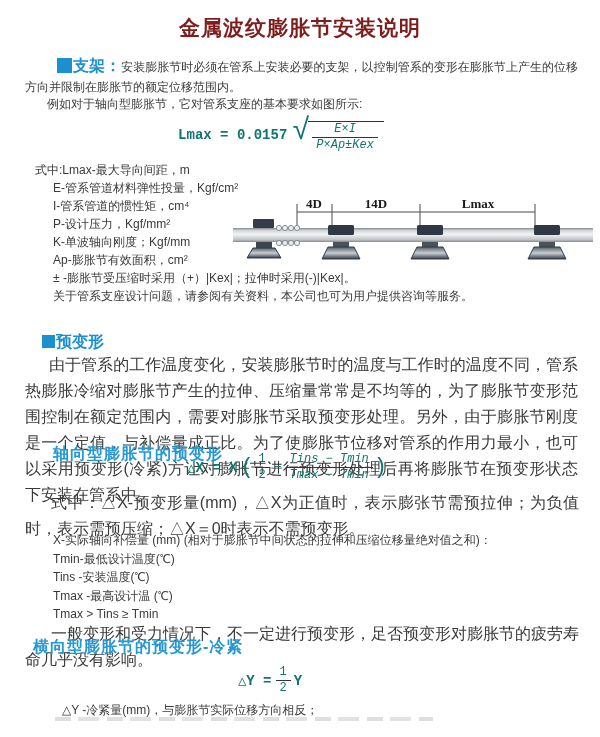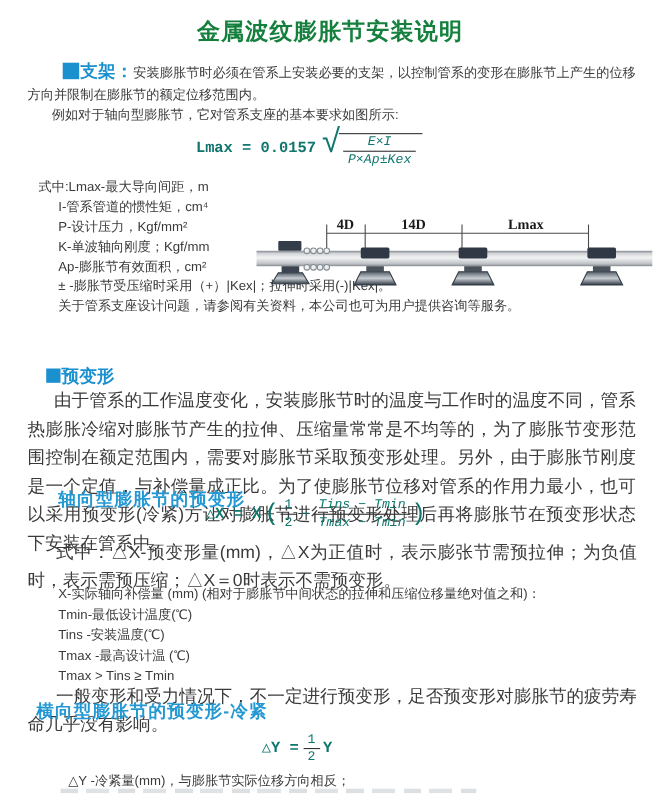--- a/index.html
+++ b/index.html
@@ -6,21 +6,21 @@
   .page {
     position:relative; width:600px; height:737px; margin:0 auto;
     background:#ffffff; overflow:hidden;
     font-family:"Liberation Sans", sans-serif;
     color:#3a3a3a;
   }
   .abs { position:absolute; }
 
   .title {
     top:14px; left:0; width:600px; text-align:center;
-    font-size:21px; font-weight:bold; color:#15803d; letter-spacing:1px;
+    font-size:21px; font-weight:bold; color:#7f1d1d; letter-spacing:1px;
   }
 
   
   .sq {
     display:inline-block; width:15px; height:15px; background:#1b90cf;
     vertical-align:-2px; margin-right:1px;
   }
   .sq.small { width:13px; height:13px; vertical-align:-1px; }
   .sec-head { color:#1b90cf; font-size:16px; font-weight:bold; }
   .sub-head { color:#2398d3; font-size:16px; font-weight:bold; letter-spacing:1px; }
@@ -100,20 +100,21 @@
             <span class="num">E×I</span>
             <span class="den">P×Ap±Kex</span>
           </span>
         </span>
       </span>
     </span>
   </div>
 
   <div class="abs defs">
     <div class="def-line">式中:Lmax-最大导向间距，m</div>
+    <div class="def-line ind">E-管系管道材料弹性投量，Kgf/cm²</div>
     <div class="def-line ind">I-管系管道的惯性矩，cm⁴</div>
     <div class="def-line ind">P-设计压力，Kgf/mm²</div>
     <div class="def-line ind">K-单波轴向刚度；Kgf/mm</div>
     <div class="def-line ind">Ap-膨胀节有效面积，cm²</div>
     <div class="def-line ind">± -膨胀节受压缩时采用（+）|Kex|；拉伸时采用(-)|Kex|。</div>
     <div class="def-line ind">关于管系支座设计问题，请参阅有关资料，本公司也可为用户提供咨询等服务。</div>
   </div>
 
   <div class="abs diagram">
     <svg width="365" height="80" viewBox="0 0 365 80" xmlns="http://www.w3.org/2000/svg">

